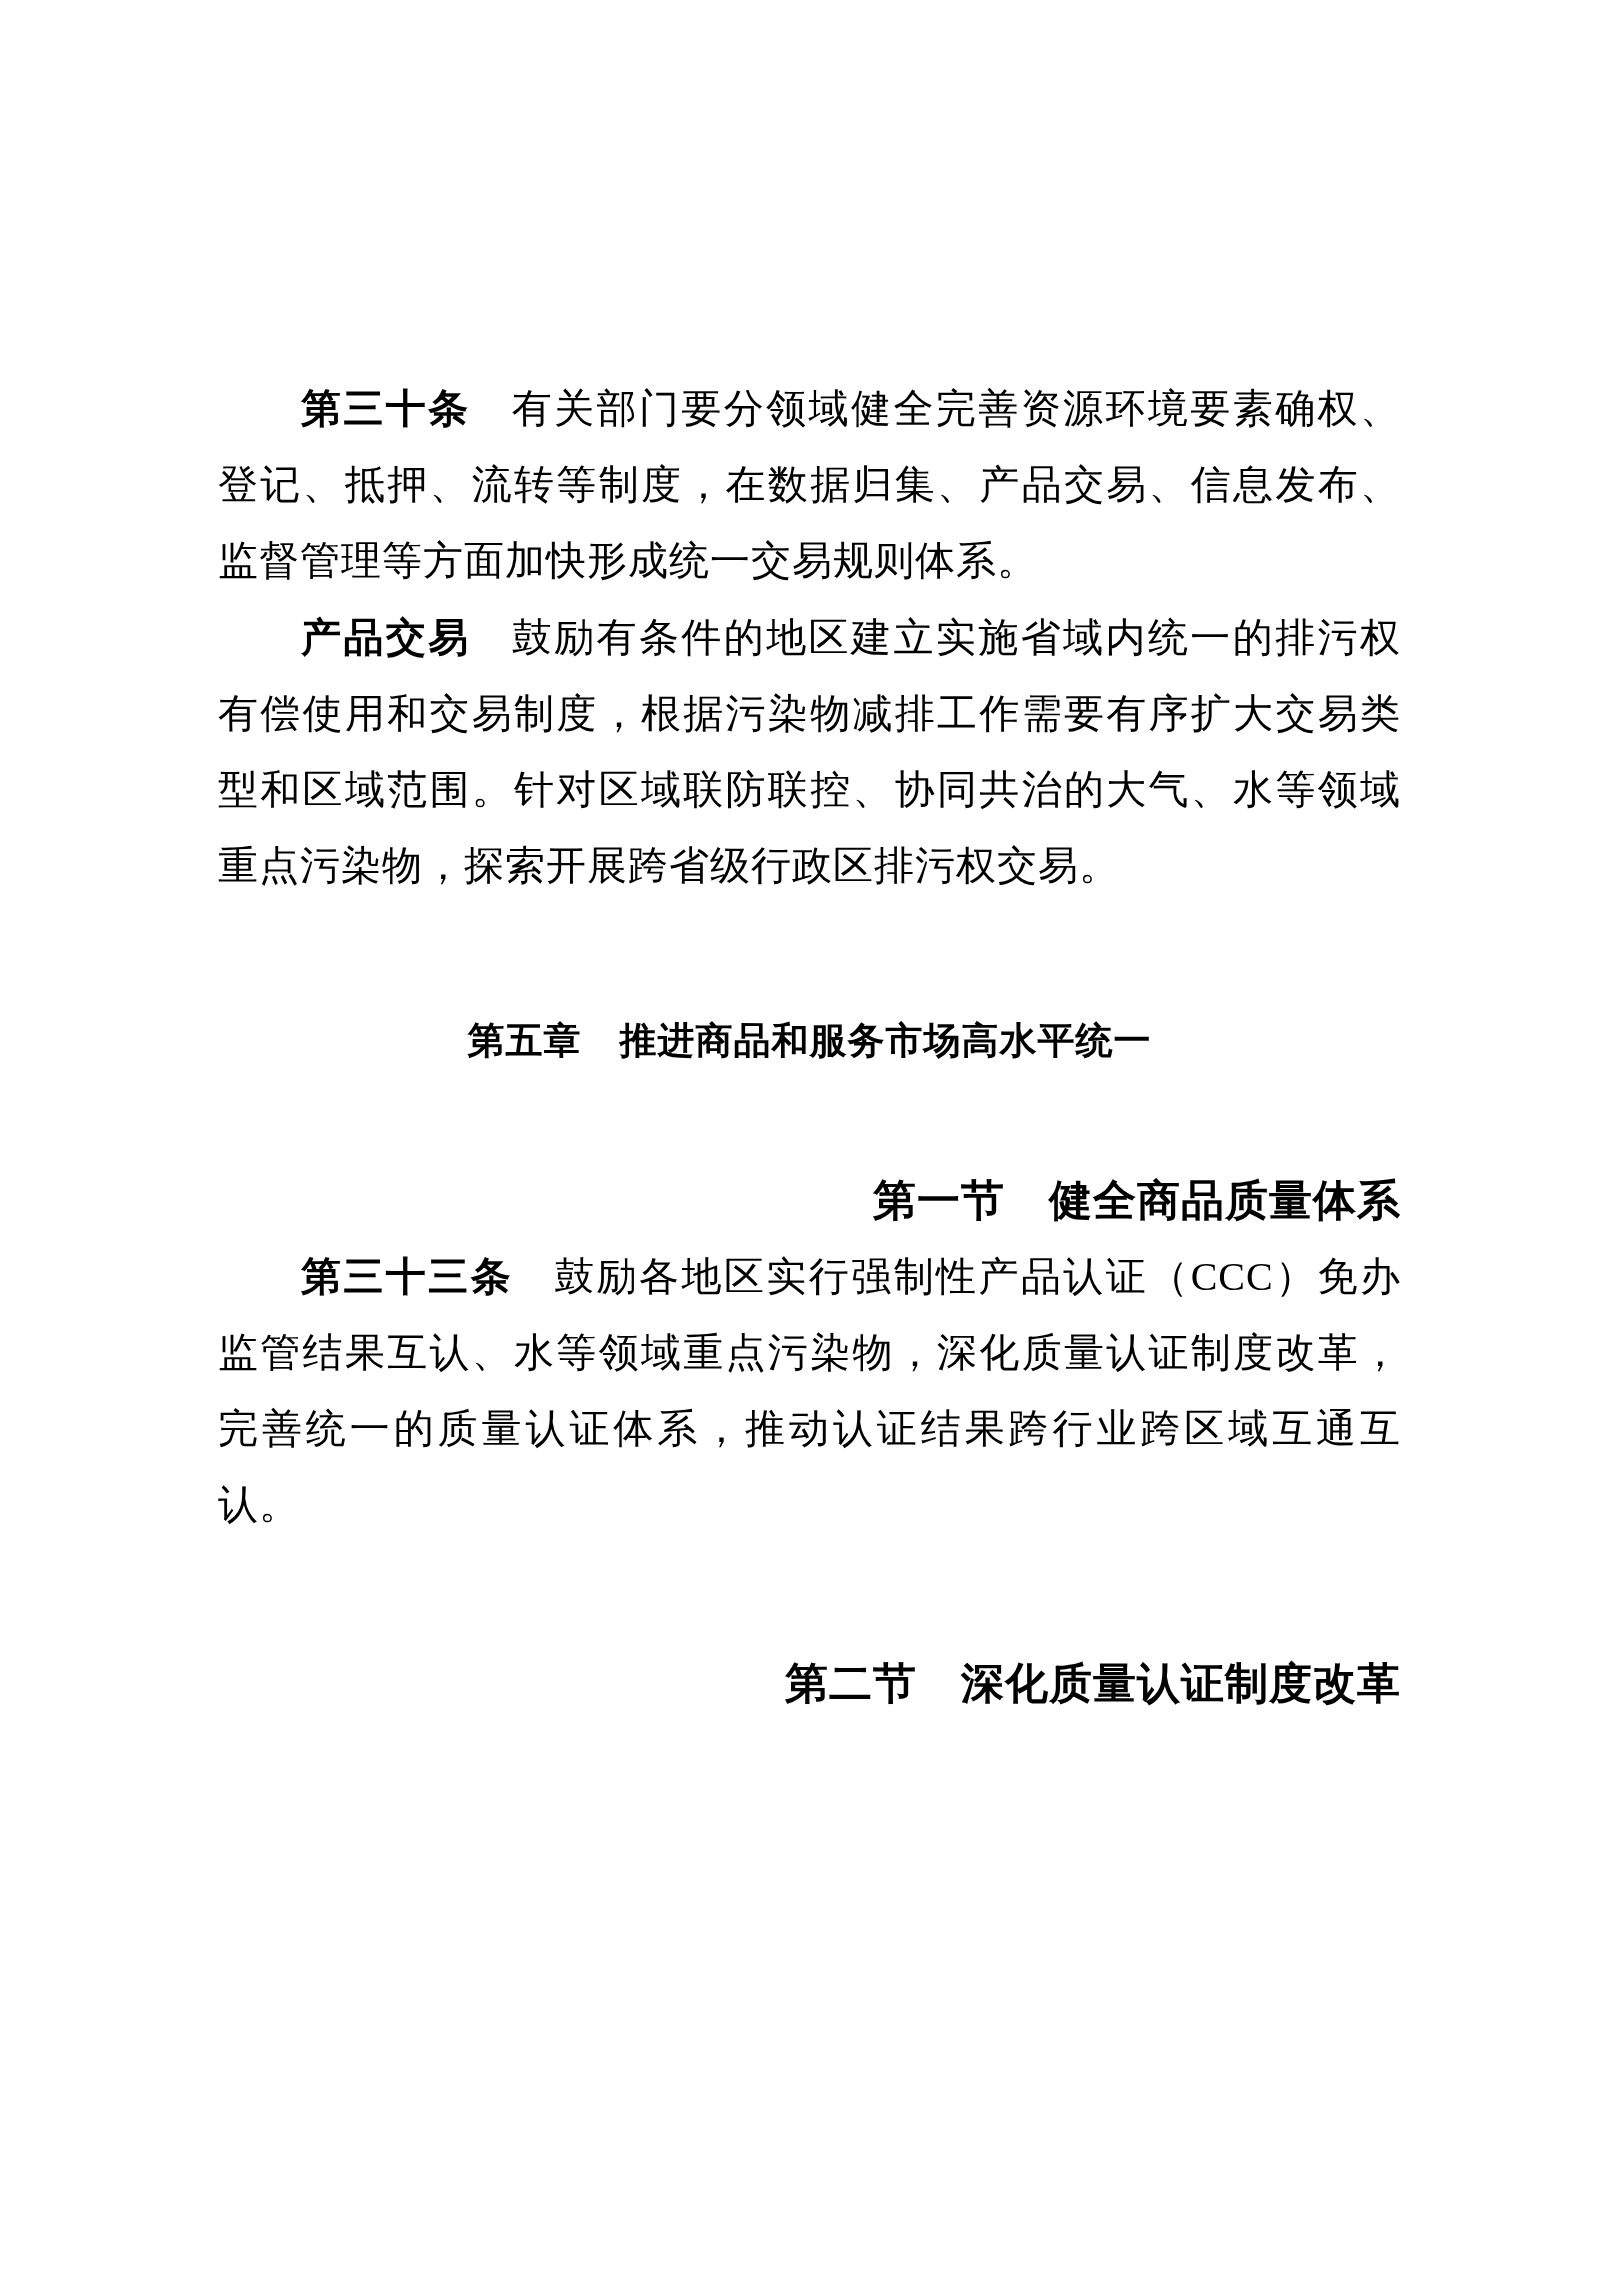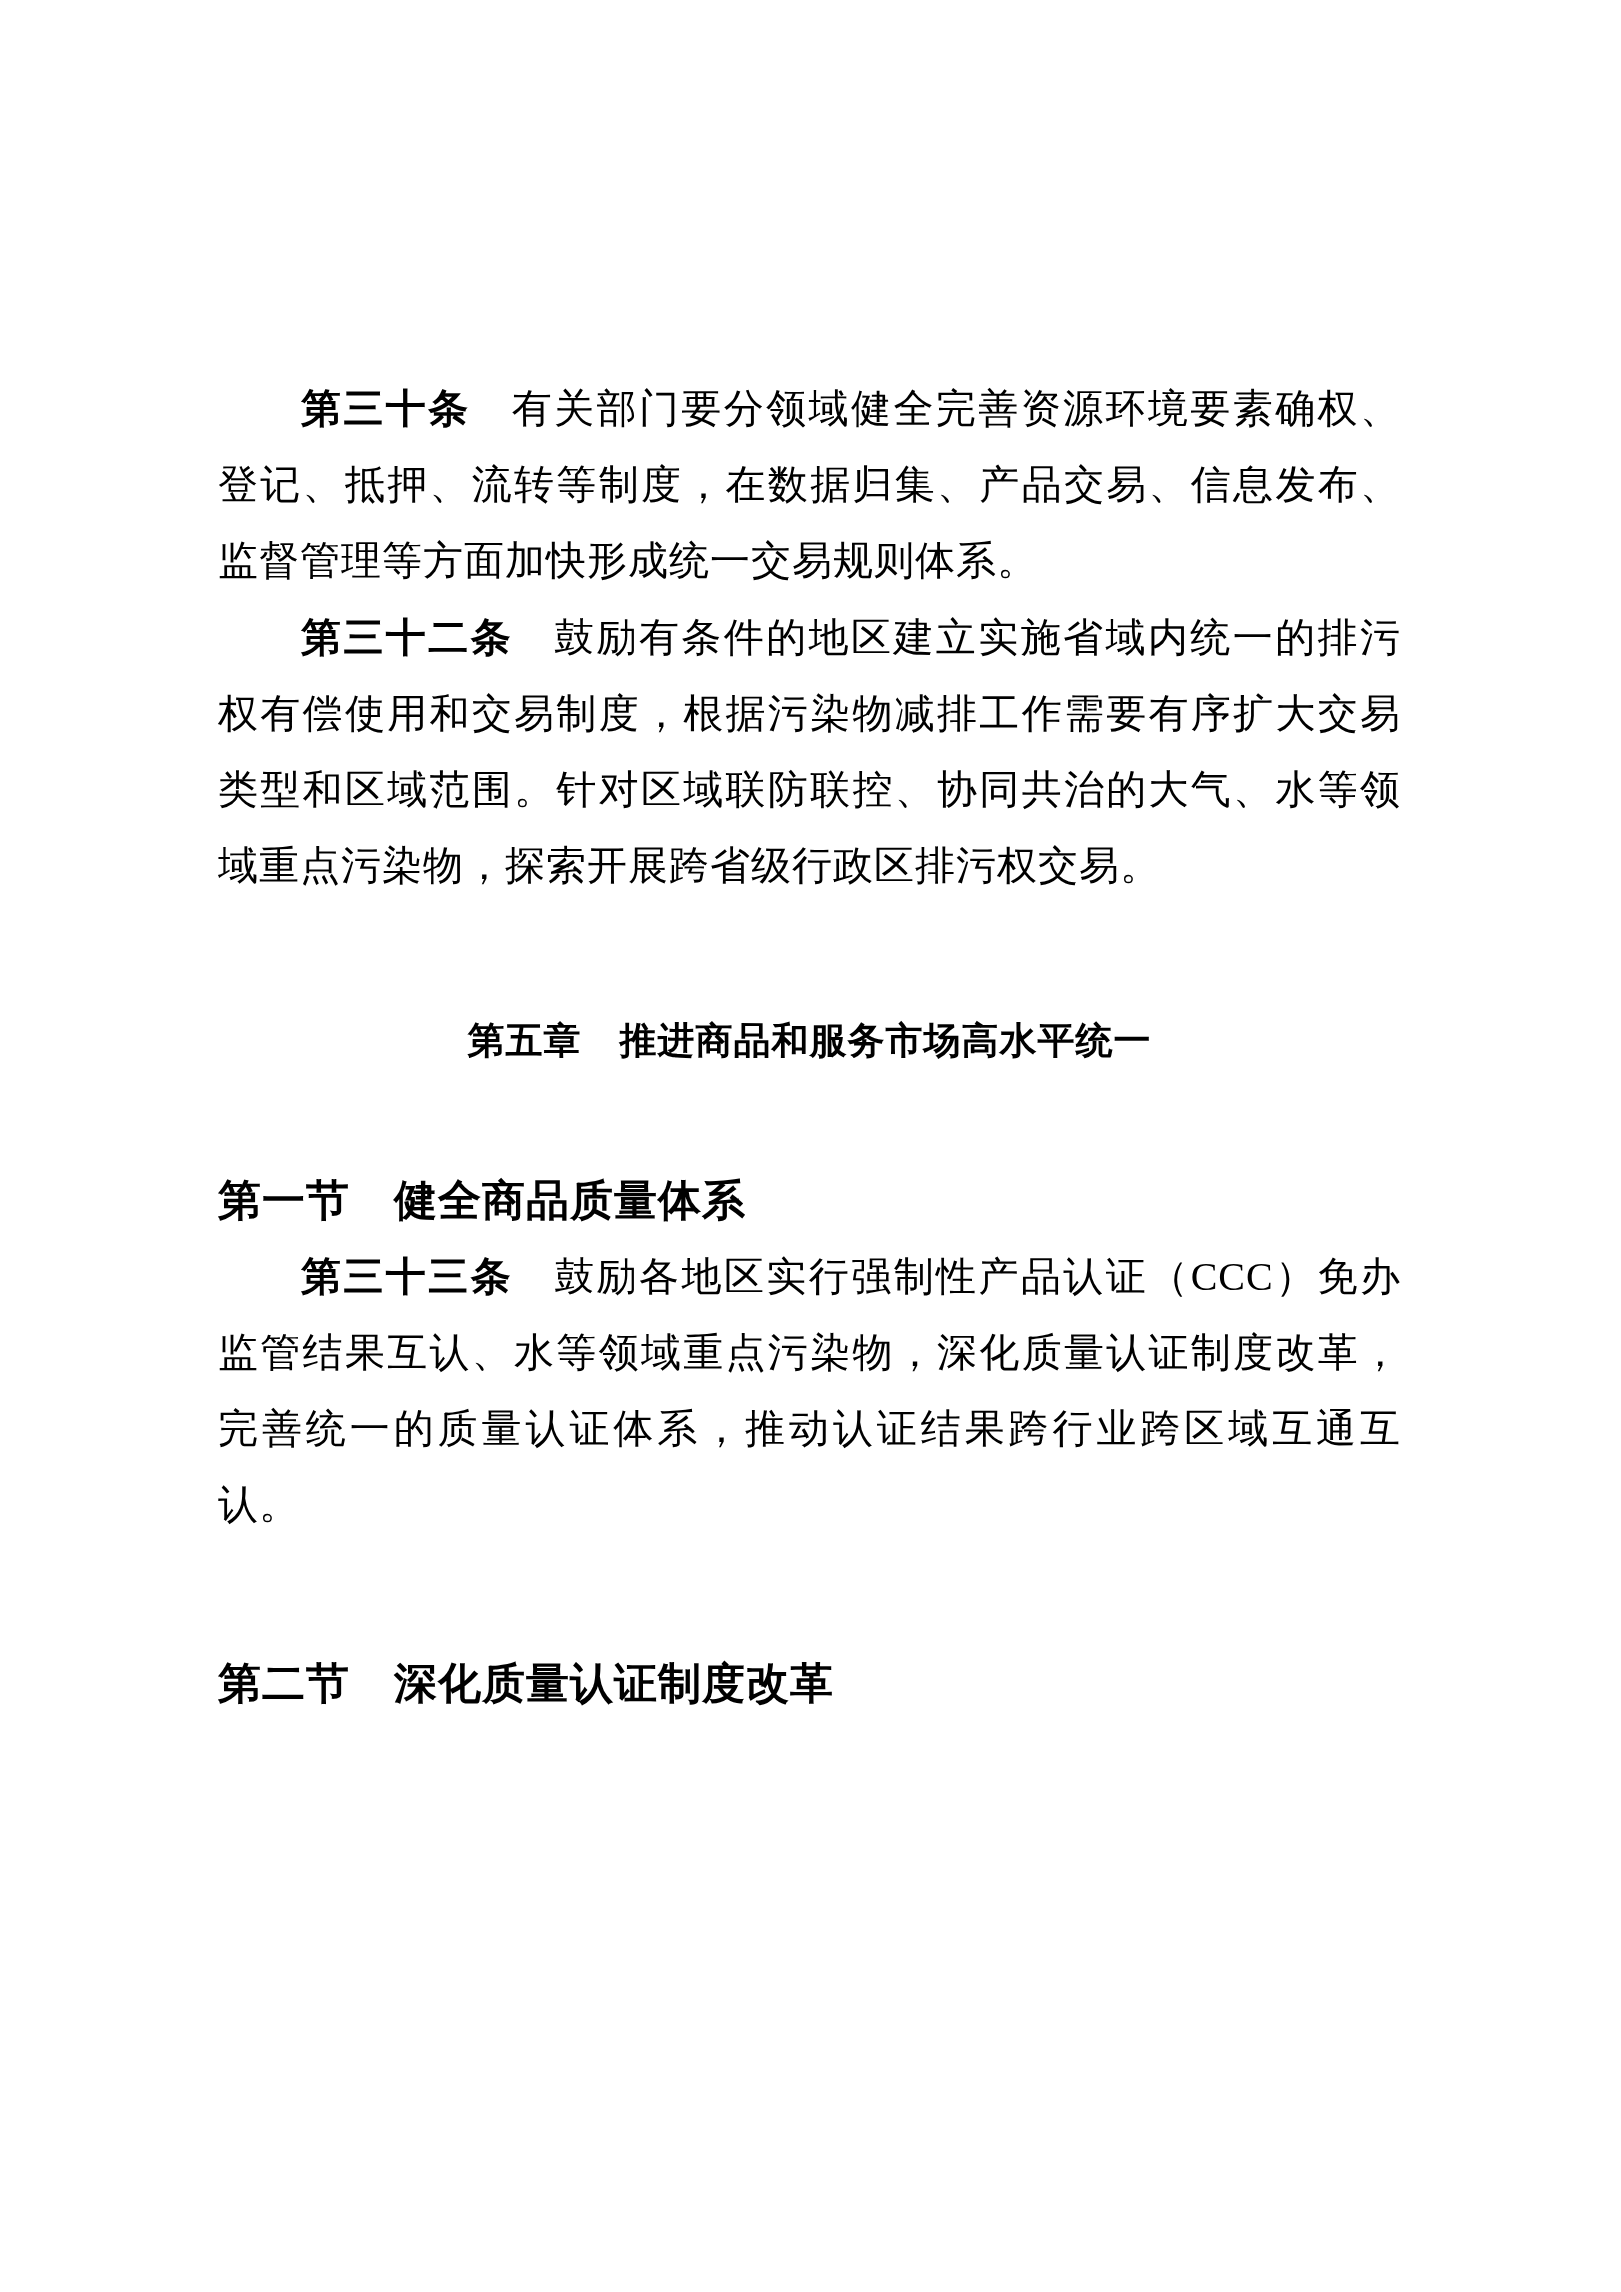--- a/index.html
+++ b/index.html
@@ -41,34 +41,34 @@
     line-height: 76px;
     text-align: center;
     letter-spacing: 1px;
   }
   .section-heading {
     margin: 83px 0 0 0;
     font-family: "Liberation Sans", "DejaVu Sans", sans-serif;
     font-weight: 700;
     font-size: 43px;
     line-height: 76px;
-    text-align: left;
+    text-align: right;
     letter-spacing: 1px;
   }
   .para.after-section { margin-top: 87px; }
   .section-heading.second { margin-top: 102px; }
 </style>
 </head>
 <body>
 
 <div class="page">
 
   <p class="para"><b class="article-label">第三十条</b><span>有关部门要分领域健全完善资源环境要素确权、登记、抵押、流转等制度，在数据归集、产品交易、信息发布、监督管理等方面加快形成统一交易规则体系。</span></p>
 
-  <p class="para"><b class="article-label">第三十二条</b><span>鼓励有条件的地区建立实施省域内统一的排污权有偿使用和交易制度，根据污染物减排工作需要有序扩大交易类型和区域范围。针对区域联防联控、协同共治的大气、水等领域重点污染物，探索开展跨省级行政区排污权交易。</span></p>
+  <p class="para"><b class="article-label">产品交易</b><span>鼓励有条件的地区建立实施省域内统一的排污权有偿使用和交易制度，根据污染物减排工作需要有序扩大交易类型和区域范围。针对区域联防联控、协同共治的大气、水等领域重点污染物，探索开展跨省级行政区排污权交易。</span></p>
 
   <h2 class="chapter-heading">第五章　推进商品和服务市场高水平统一</h2>
 
   <h3 class="section-heading">第一节　健全商品质量体系</h3>
 
 
   <p class="para"><b class="article-label">第三十三条</b><span>鼓励各地区实行强制性产品认证（CCC）免办监管结果互认、水等领域重点污染物，深化质量认证制度改革，完善统一的质量认证体系，推动认证结果跨行业跨区域互通互认。</span></p>
 
   <h3 class="section-heading second">第二节　深化质量认证制度改革</h3>
 

